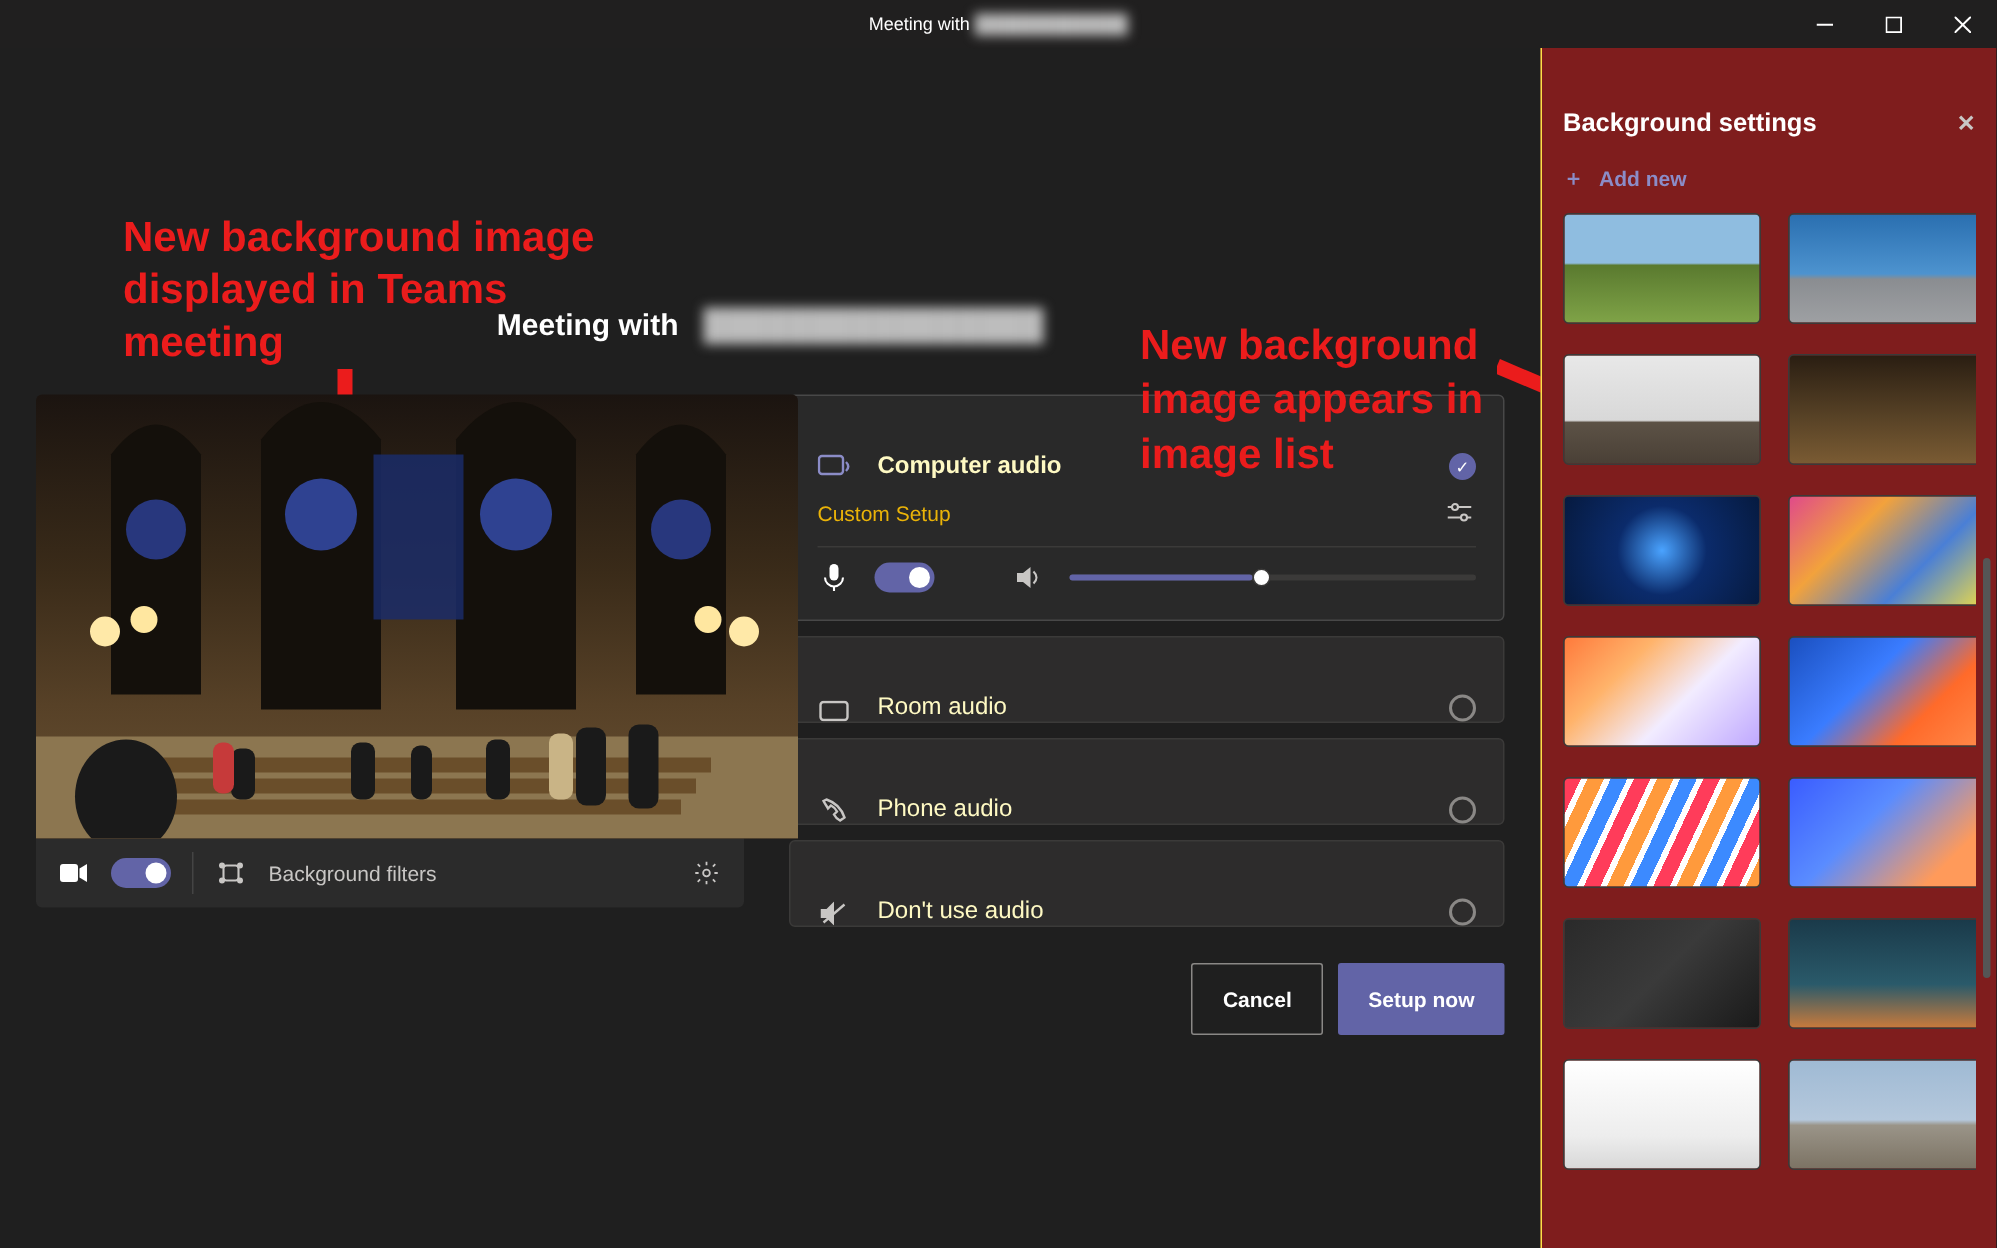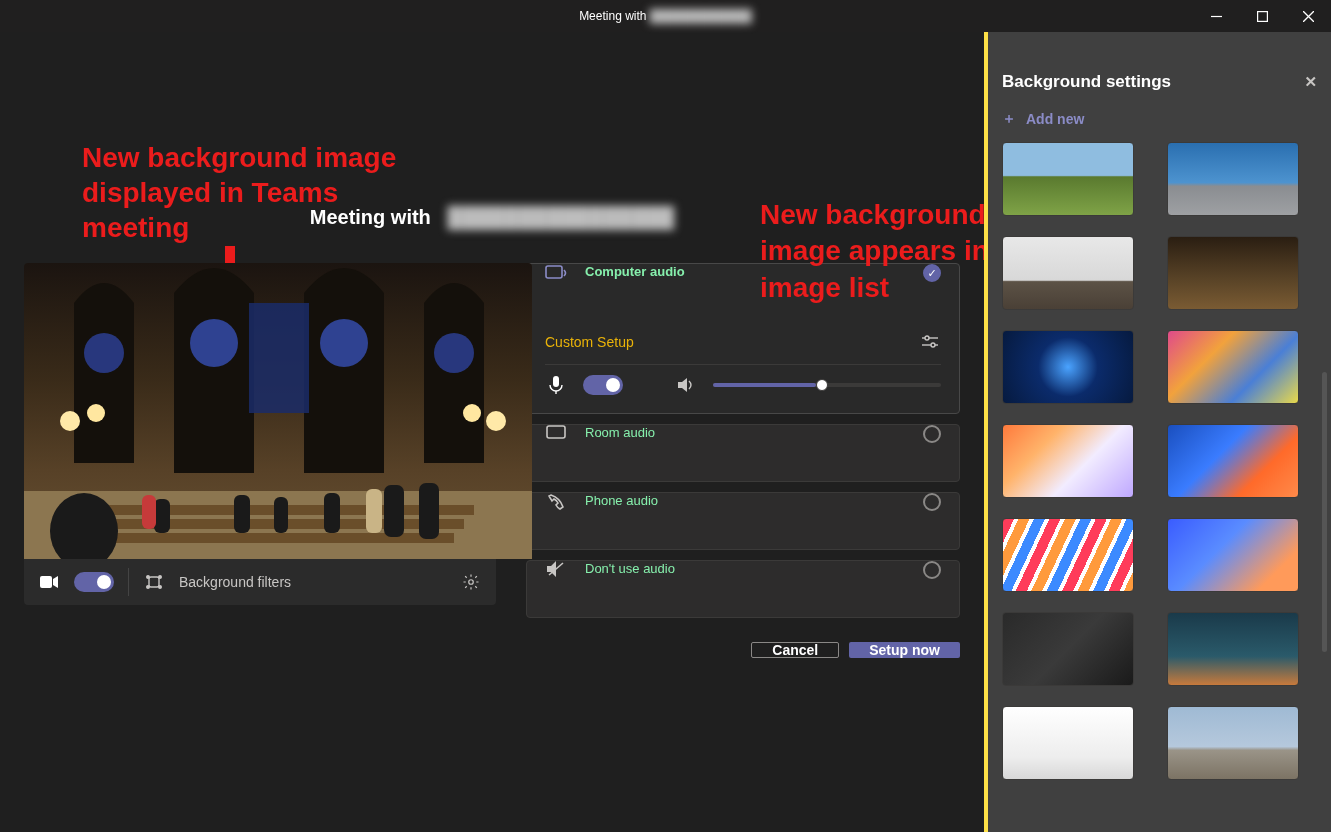--- a/index.html
+++ b/index.html
@@ -54,21 +54,21 @@
     font-weight: 600;
     line-height: 1.25;
     width: 330px;
   }
   .anno1-arrow {
     position: absolute;
     left: 210px; top: 214px;
   }
   .anno2 {
     position: absolute;
-    left: 760px; top: 165px;
+    left: 760px; top: 180px;
     color: #eb1c1c;
     font-size: 28px;
     font-weight: 600;
     line-height: 1.3;
     width: 250px;
   }
   .anno2-arrow {
     position: absolute;
     left: 998px; top: 198px;
   }
@@ -134,25 +134,25 @@
     border-radius: 4px;
     margin-bottom: 10px;
     padding: 0 18px;
   }
   .audio-card.selected {
     background: #292929;
     border-color: #484848;
   }
   .audio-row {
     display: flex;
-    align-items: flex-start;
+    align-items: flex-end;
     height: 56px;
     gap: 18px;
-    font-size: 13px;
-    color: #86efac;
+    font-size: 16px;
+    color: #fef9c3;
   }
   .audio-row .radio {
     margin-left: auto;
     width: 18px; height: 18px;
     border: 2px solid #8886c0;
     border-radius: 50%;
     display: flex; align-items: center; justify-content: center;
   }
   .audio-row .radio.selected {
     background: #6264a7;
@@ -195,41 +195,41 @@
     width: 12px; height: 12px;
     background: #fff; border-radius: 50%;
   }
   .button-row {
     display: flex;
     justify-content: flex-end;
     gap: 10px;
     margin-top: 24px;
   }
   .btn {
-    height: 16px;
+    height: 48px;
     padding: 0 20px;
     border-radius: 2px;
     font-size: 14px;
     display: flex; align-items: center; justify-content: center;
     font-weight: 600;
   }
   .btn-secondary {
     border: 1px solid #8a8886;
     color: #fff;
     background: transparent;
   }
   .btn-primary {
     background: #6264a7;
     color: #fff;
     border: none;
   }
   .sidebar {
-    width: 347px;
-    background: #404040;
-    border-left: 4px solid #fde047;
+    width: 304px;
+    background: #7f1d1d;
+    border-left: 1px solid #fde047;
     padding: 20px 14px;
     position: relative;
   }
   .sidebar-head {
     display: flex; align-items: center;
     font-size: 17px; font-weight: 700; color: #fff;
     margin-top: 20px;
   }
   .sidebar-head .close-x {
     margin-left: auto;

